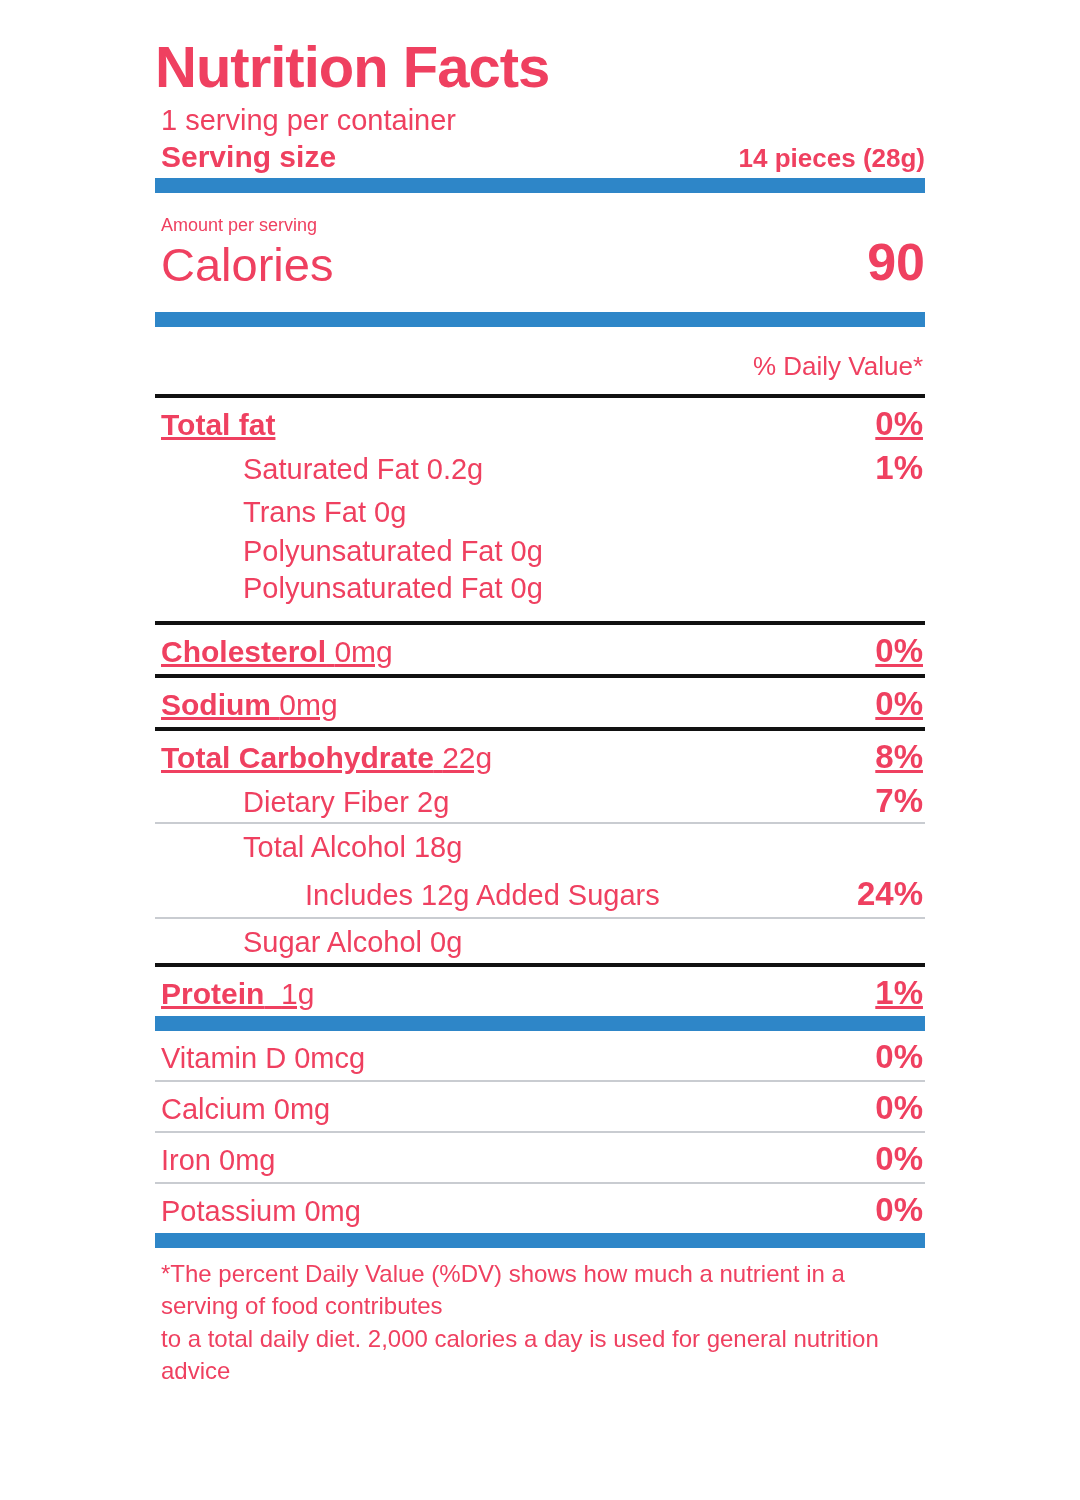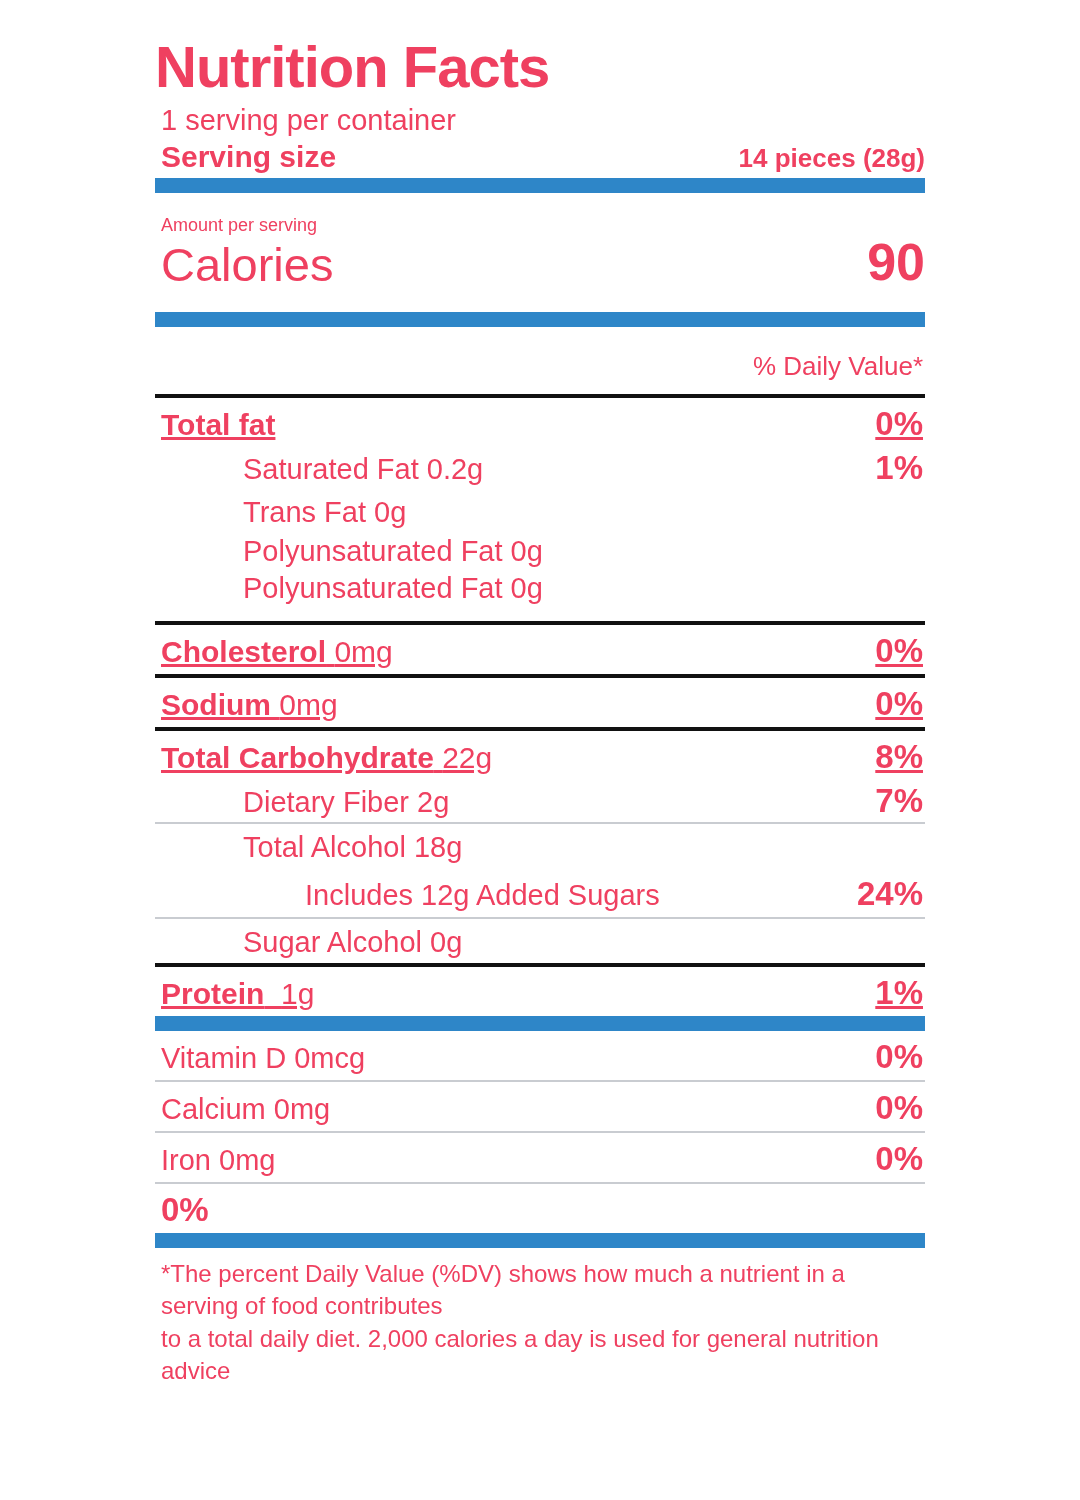--- a/index.html
+++ b/index.html
@@ -247,20 +247,21 @@
   <div class="rule-light"></div>
 
   <div class="row nutri">
     <span>Iron 0mg</span>
     <span class="pct">0%</span>
   </div>
 
   <div class="rule-light"></div>
 
   <div class="row nutri">
+    <span>Potassium 0mg</span>
     <span class="pct">0%</span>
   </div>
 
   <div class="rule-thick"></div>
 
   <div class="footnote">
     <div>*The percent Daily Value (%DV) shows how much a nutrient in a serving of food contributes</div>
     <div>to a total daily diet. 2,000 calories a day is used for general nutrition advice</div>
   </div>
 

